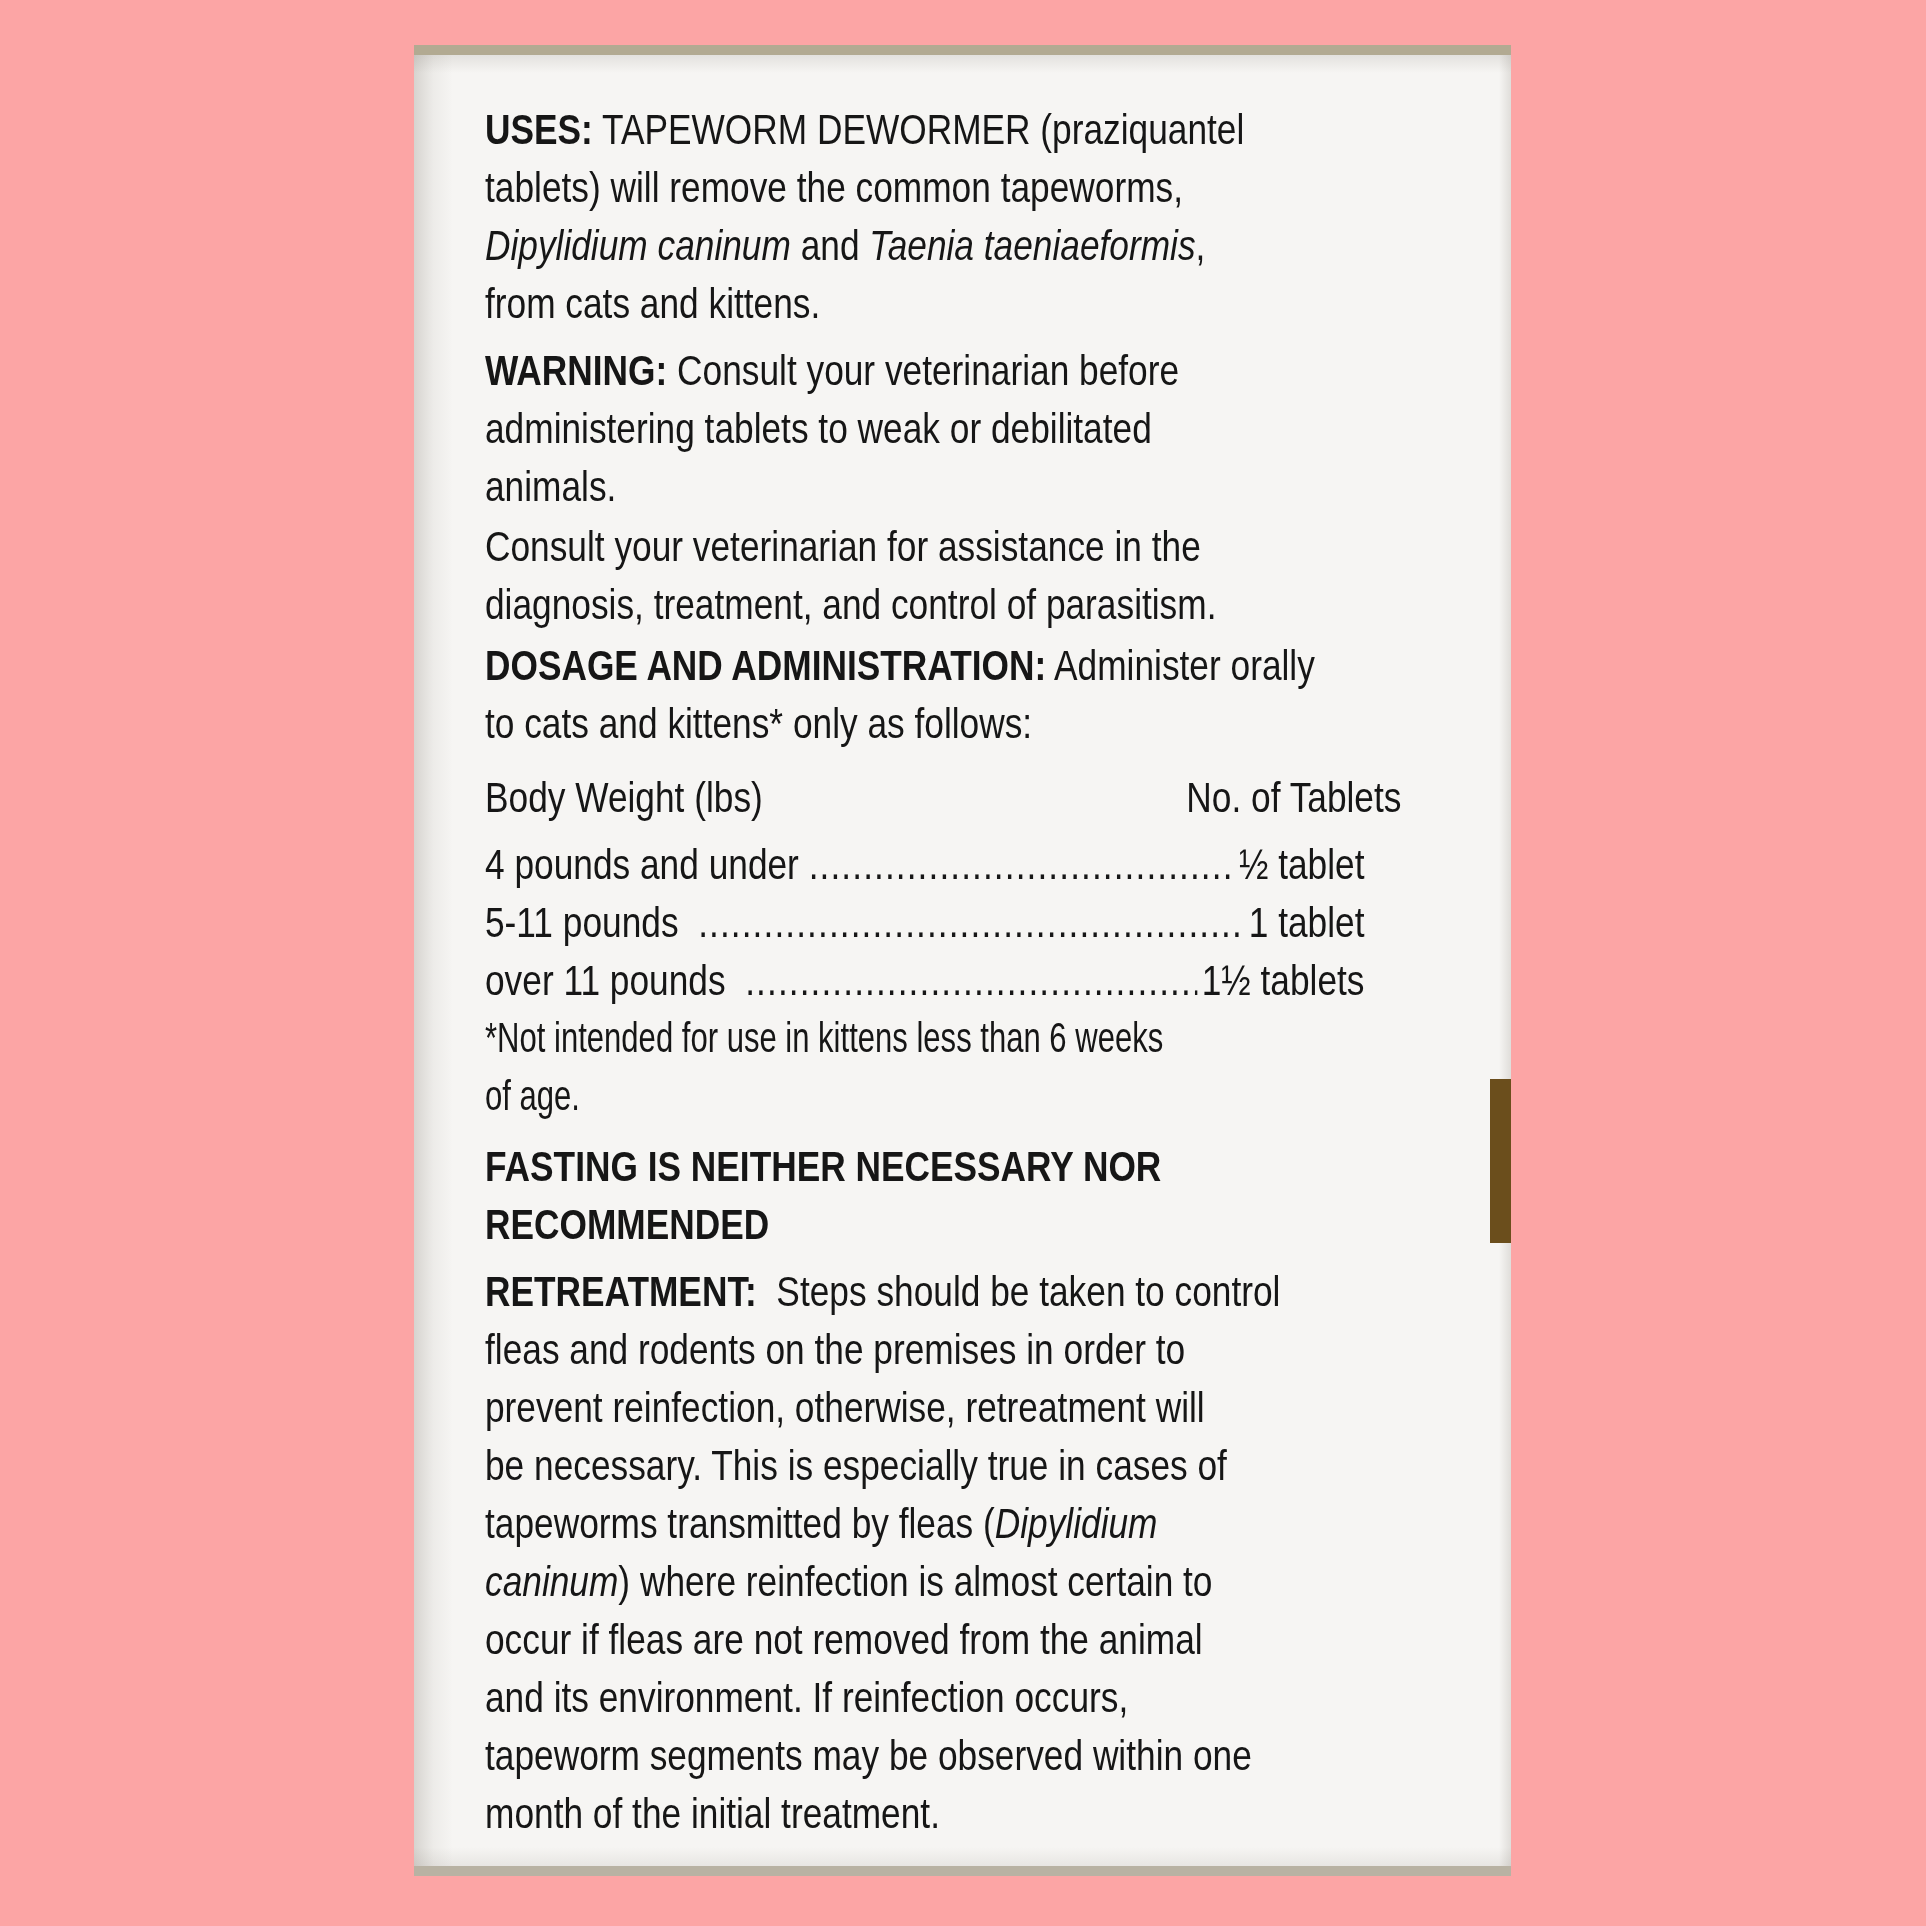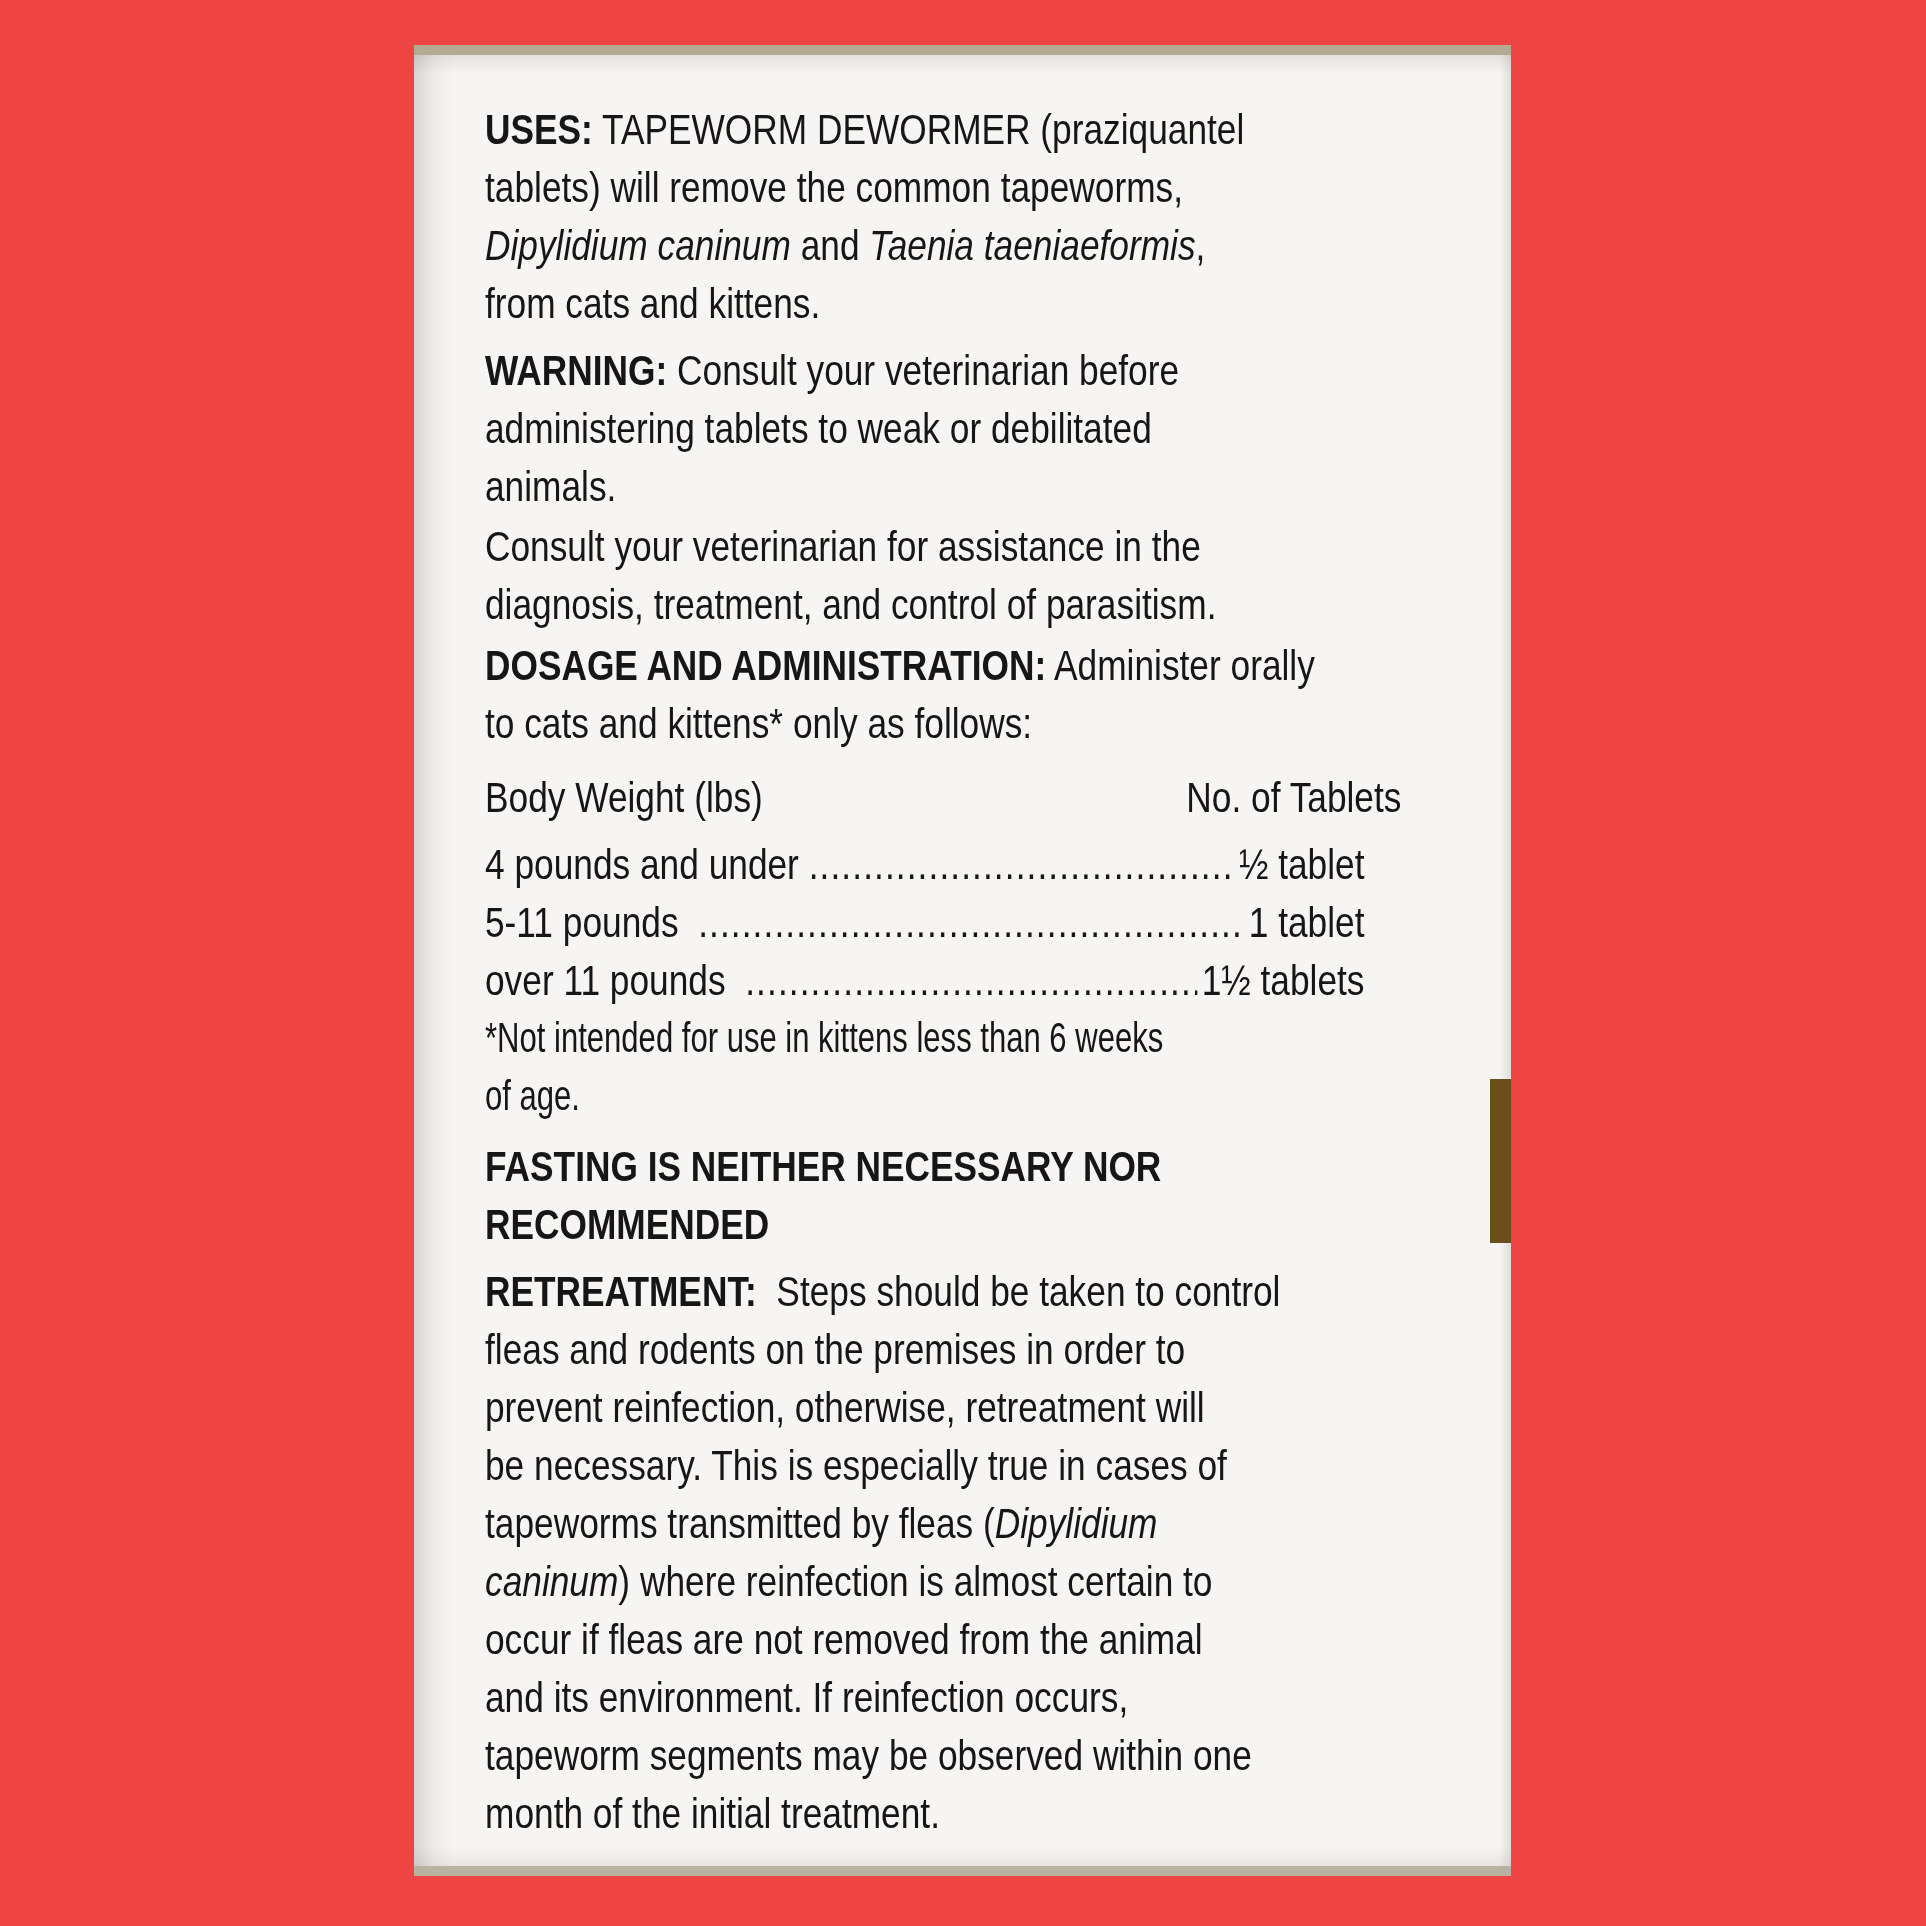--- a/index.html
+++ b/index.html
@@ -1,16 +1,16 @@
 <!DOCTYPE html>
 <html style="font-size:10.3px"><head>
 <meta charset="utf-8">
 <style>
   html,body{margin:0;padding:0;background:#ffffff;overflow:hidden;}
-  .canvas{position:relative;width:1926px;height:1926px;background:#ef4444;
+  .canvas{position:relative;width:1926px;height:1926px;background:#fca5a5;
           font-family:"Liberation Sans","DejaVu Sans",sans-serif;color:#161616;}
   
   .box{position:absolute;left:414px;top:45px;width:1097px;height:1831px;background:#f6f5f3;}
   .edge-top{position:absolute;left:0;top:0;width:100%;height:10.3px;}
   .edge-bottom{position:absolute;left:0;bottom:0;width:100%;height:10.3px;}
   .shade-left{position:absolute;left:0;top:0;bottom:0;width:39px;
               background:linear-gradient(to right,rgba(70,60,45,.18),rgba(70,60,45,.05) 50%,rgba(70,60,45,0));}
   .shade-right{position:absolute;right:0;top:0;bottom:0;width:11.6px;
               background:linear-gradient(to left,rgba(70,60,45,.13),rgba(70,60,45,0));}
   .shade-topface{position:absolute;left:0;right:0;top:10.3px;height:18px;

